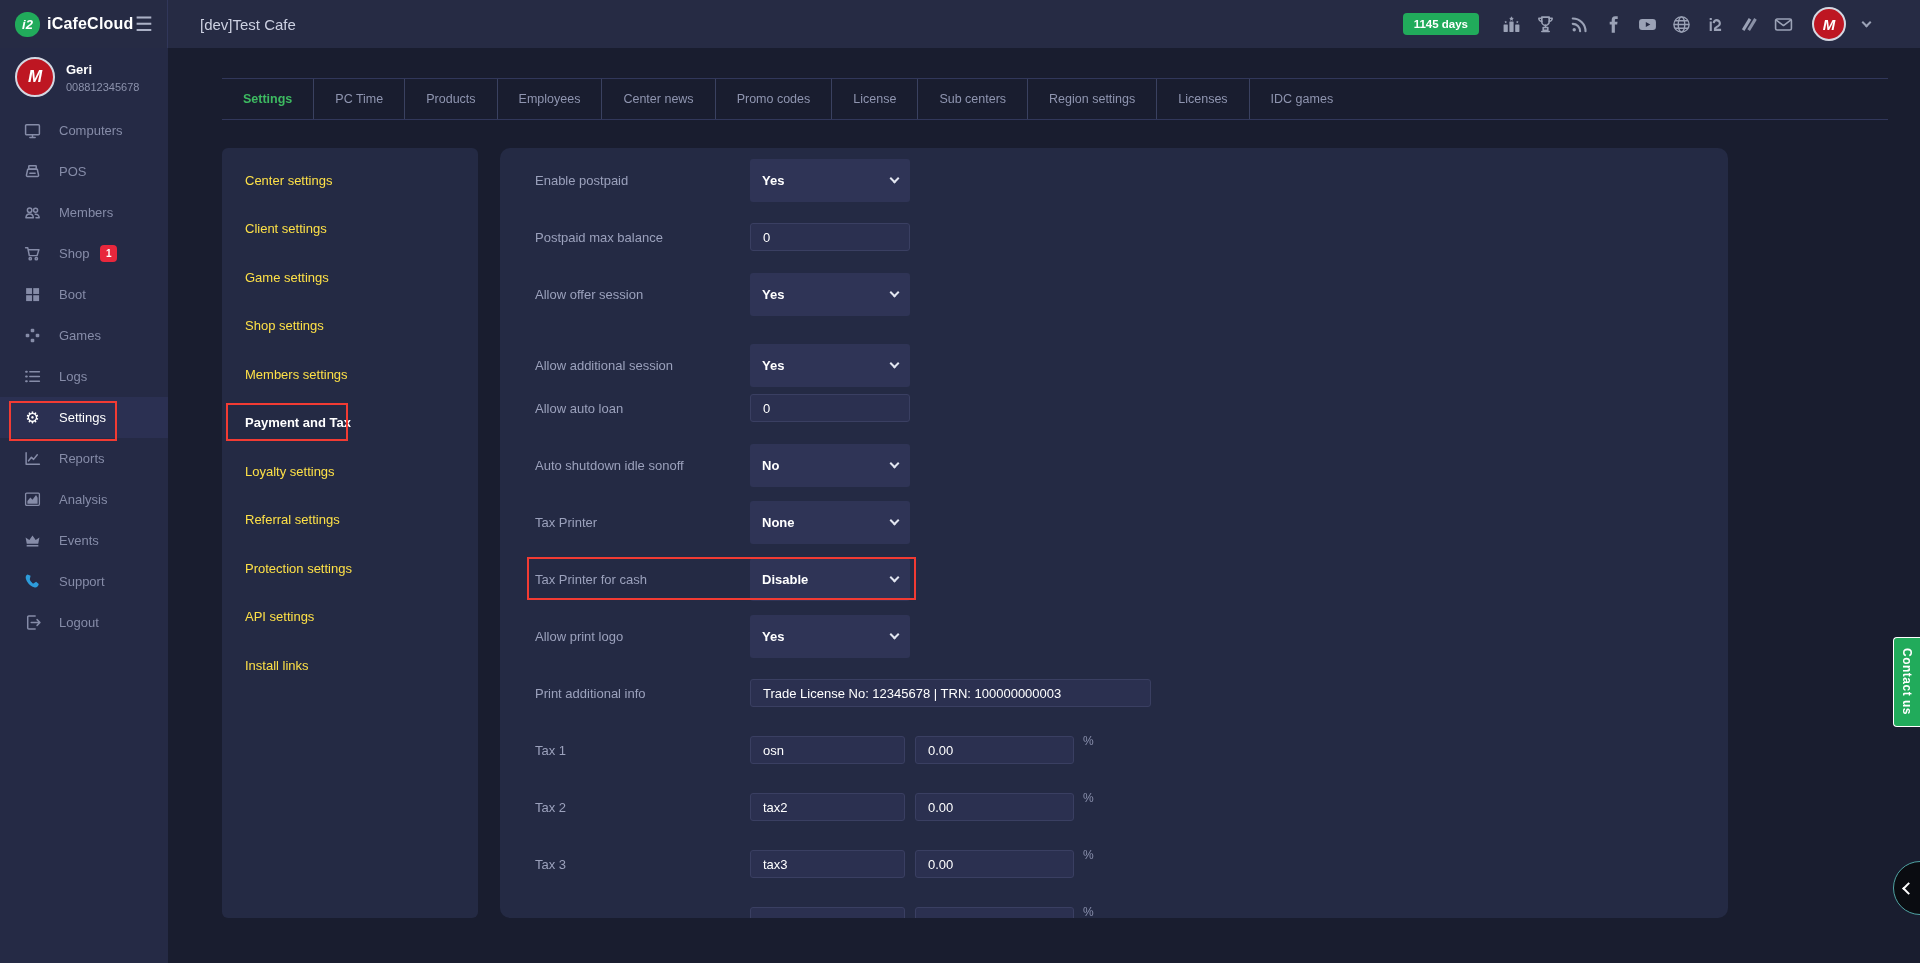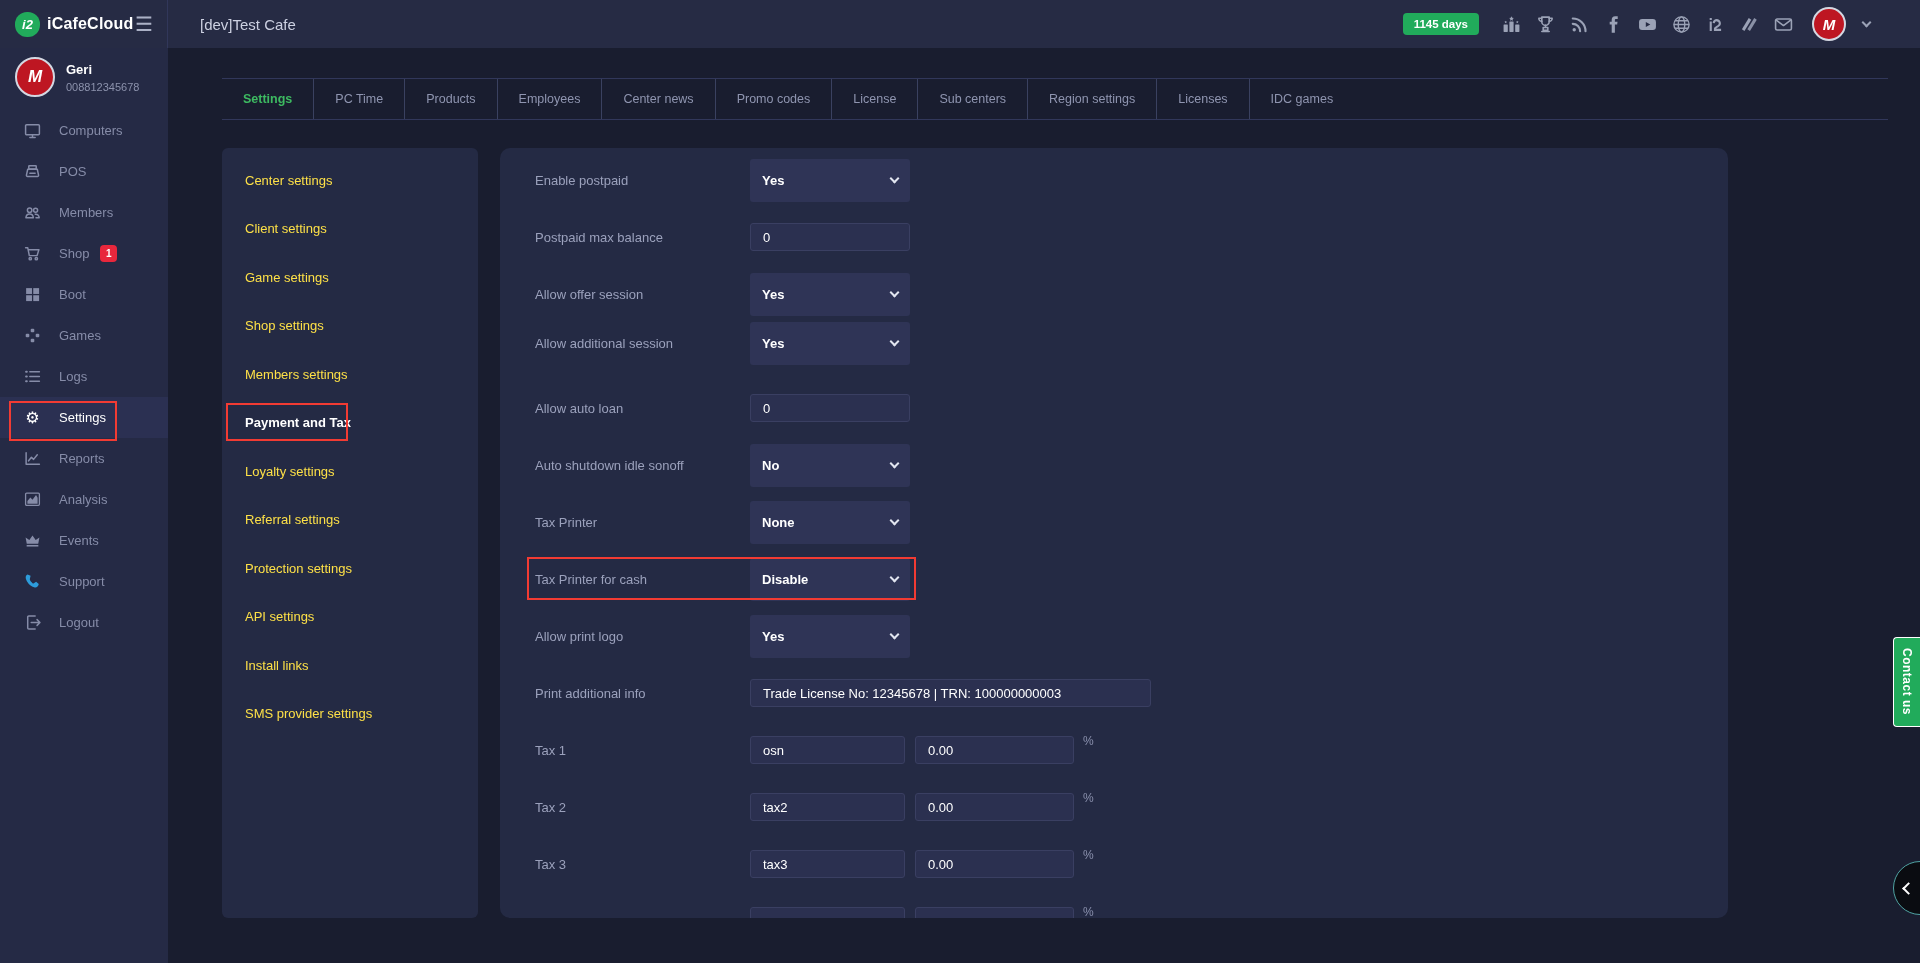--- a/index.html
+++ b/index.html
@@ -299,21 +299,20 @@
     <div class="menu2-item">Client settings</div>
     <div class="menu2-item">Game settings</div>
     <div class="menu2-item">Shop settings</div>
     <div class="menu2-item">Members settings</div>
     <div class="menu2-item active">Payment and Tax</div>
     <div class="menu2-item">Loyalty settings</div>
     <div class="menu2-item">Referral settings</div>
     <div class="menu2-item">Protection settings</div>
     <div class="menu2-item">API settings</div>
     <div class="menu2-item">Install links</div>
-    <div class="menu2-item">SMS provider settings</div>
   </div>
 
 <div class="main-card">
   <div>
       <div class="form-row" style="top: 18px;">
         <span class="row-label">Enable postpaid</span>
         <div class="row-control">
           <div class="select-box">
             <span>Yes</span>
             <span class="chev"></span>
@@ -328,21 +327,21 @@
       </div>
       <div class="form-row" style="top: 132px;">
         <span class="row-label">Allow offer session</span>
         <div class="row-control">
           <div class="select-box">
             <span>Yes</span>
             <span class="chev"></span>
           </div>
         </div>
       </div>
-      <div class="form-row" style="top: 181px;">
+      <div class="form-row" style="top: 203px;">
         <span class="row-label">Allow additional session</span>
         <div class="row-control">
           <div class="select-box">
             <span>Yes</span>
             <span class="chev"></span>
           </div>
         </div>
       </div>
       <div class="form-row" style="top: 246px;">
         <span class="row-label">Allow auto loan</span>

